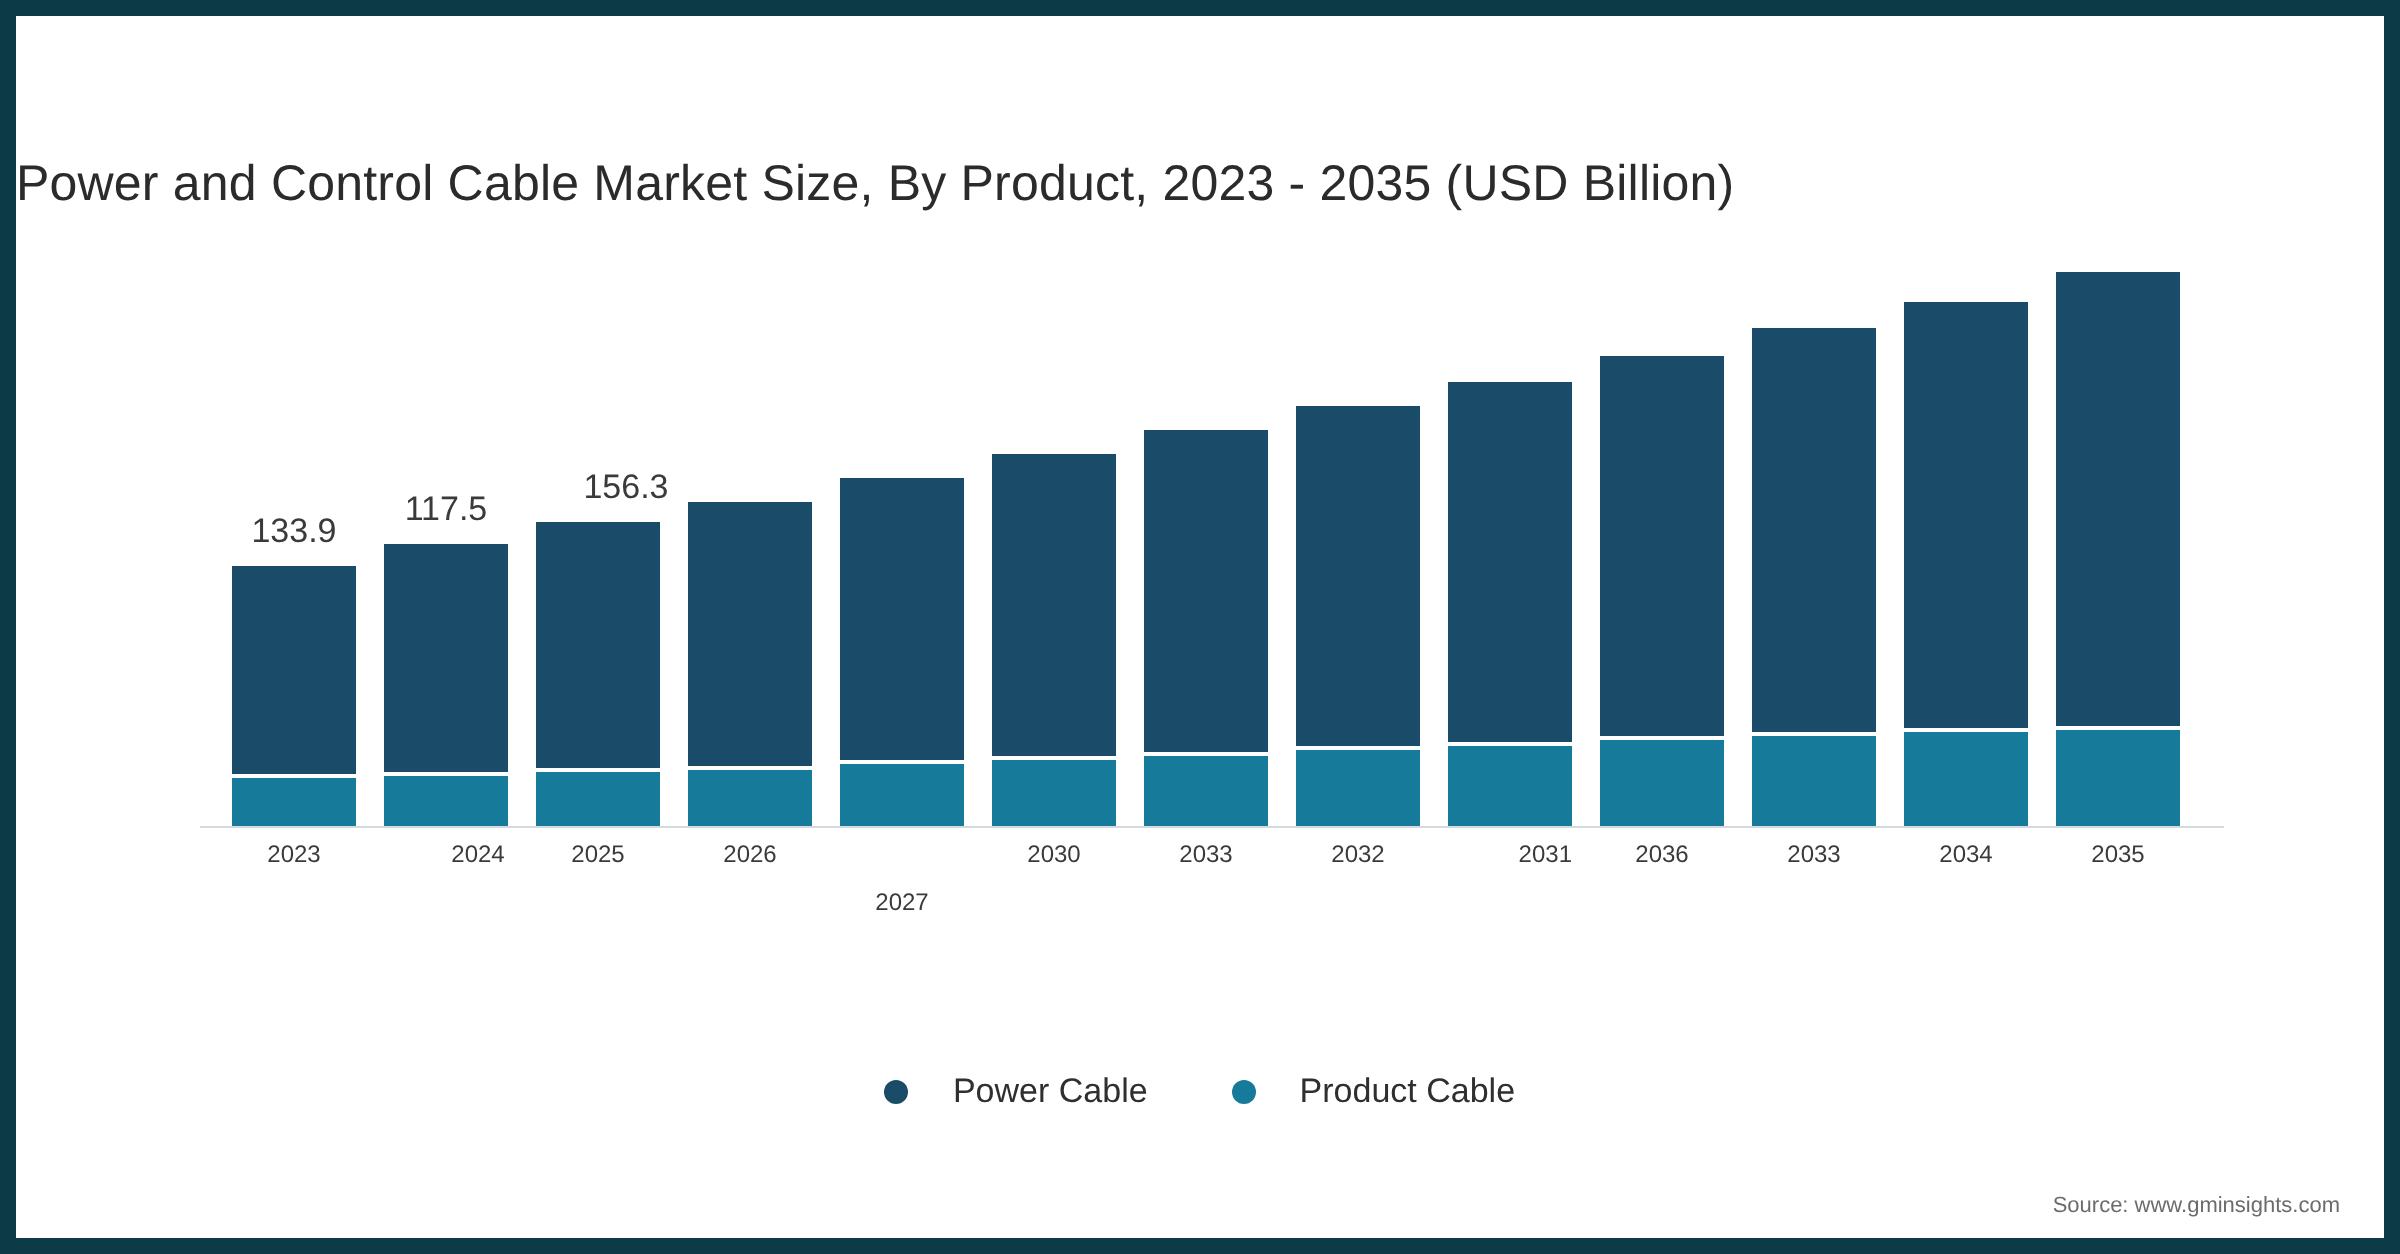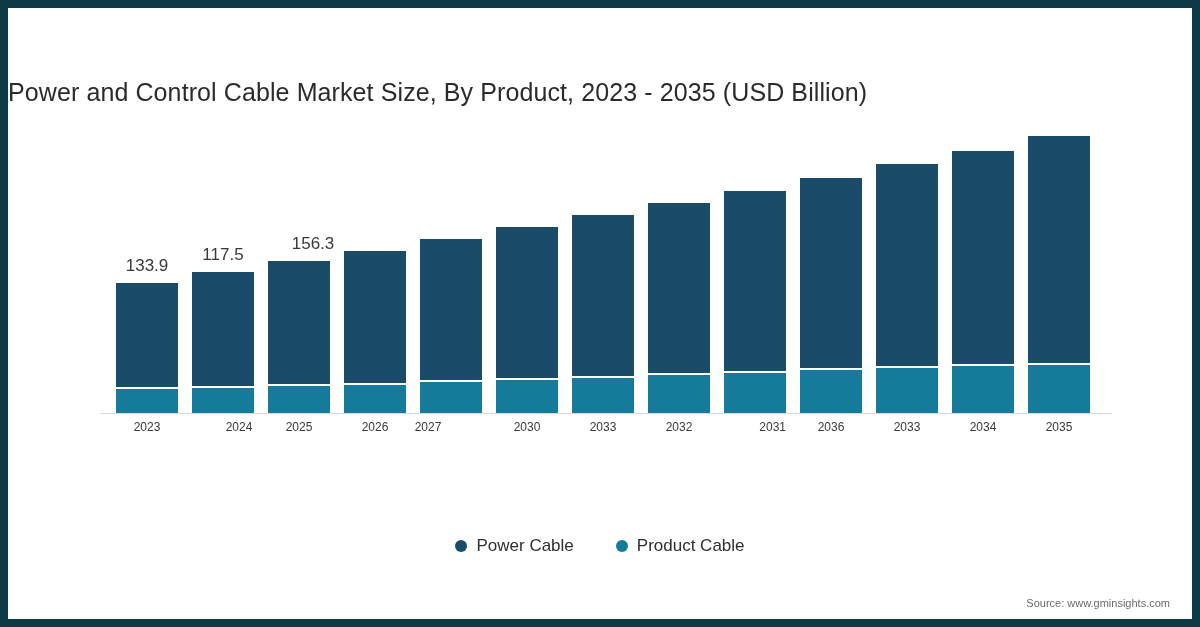--- a/index.html
+++ b/index.html
@@ -96,21 +96,21 @@
     top: 528px;
     width: 1184px;
     display: flex;
     justify-content: center;
     align-items: center;
     gap: 42px;
   }
   .legend-item {
     display: flex;
     align-items: center;
-    gap: 9px;
+    gap: 22px;
   }
   .legend-dot {
     width: 12px;
     height: 12px;
     border-radius: 50%;
     display: inline-block;
   }
   .legend-text {
     font-size: 17px;
     color: #2f2f2f;
@@ -191,21 +191,21 @@
         <div class="bar-group" style="position: absolute; left: 1020px; top: 128px; height: 277px; width: 62px;">
           <div class="seg-power" style="height: 229px;"></div>
           <div class="seg-control" style="height: 48px;"></div>
         </div>
       </div>
     <div id="ticks-layer">
         <div class="tick-label" style="left: 108px;">2023</div>
         <div class="tick-label" style="left: 200px;">2024</div>
         <div class="tick-label" style="left: 260px;">2025</div>
         <div class="tick-label" style="left: 336px;">2026</div>
-        <div class="tick-label" style="left: 389px;">2027</div>
+        <div class="tick-label" style="left: 412px; margin-top: 24px;">2027</div>
         <div class="tick-label" style="left: 488px;">2030</div>
         <div class="tick-label" style="left: 564px;">2033</div>
         <div class="tick-label" style="left: 640px;">2032</div>
         <div class="tick-label" style="left: 716px; text-align: right;">2031</div>
         <div class="tick-label" style="left: 792px;">2036</div>
         <div class="tick-label" style="left: 868px;">2033</div>
         <div class="tick-label" style="left: 944px;">2034</div>
         <div class="tick-label" style="left: 1020px; text-align: center;">2035</div>
       </div>
 

